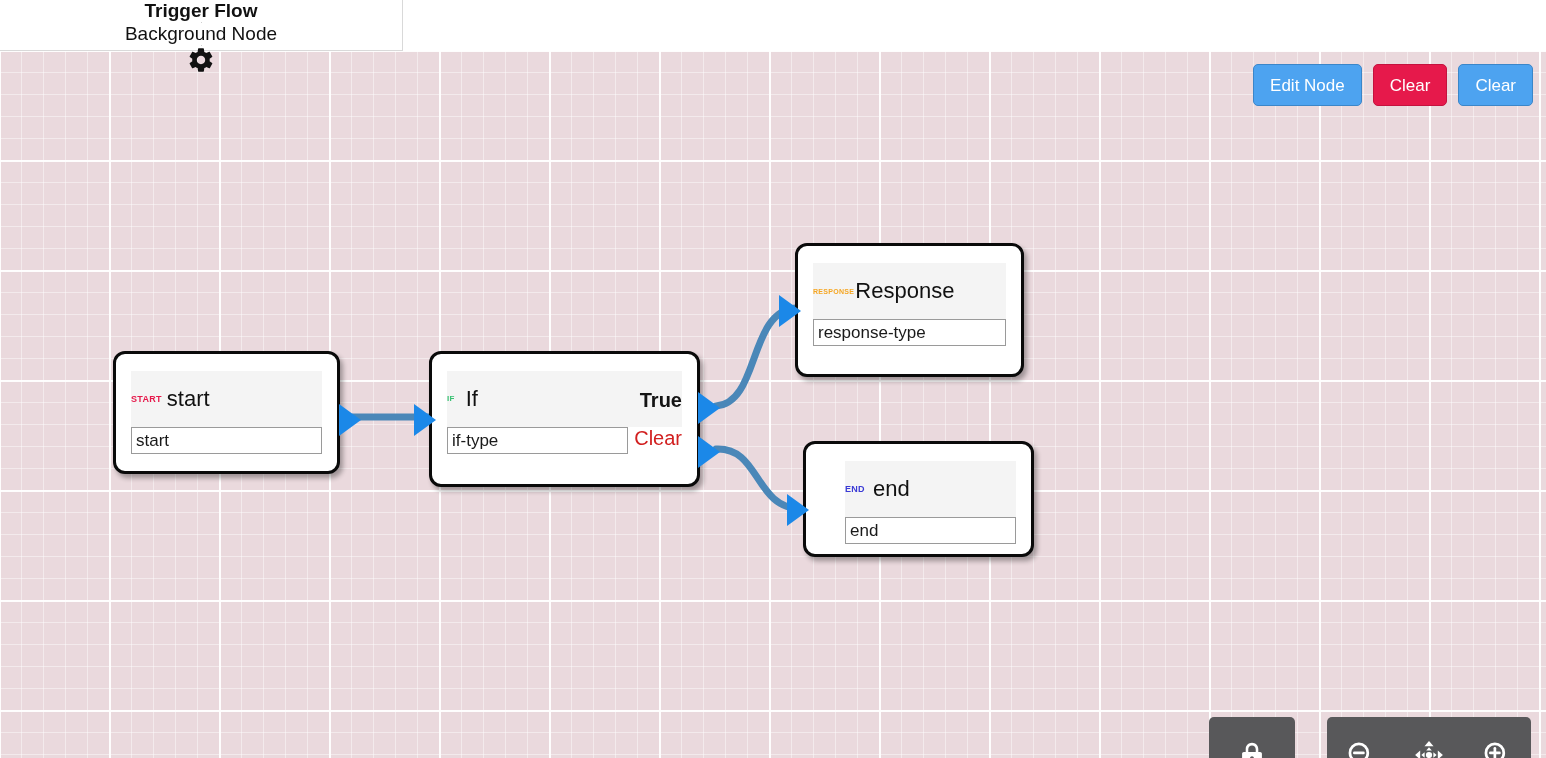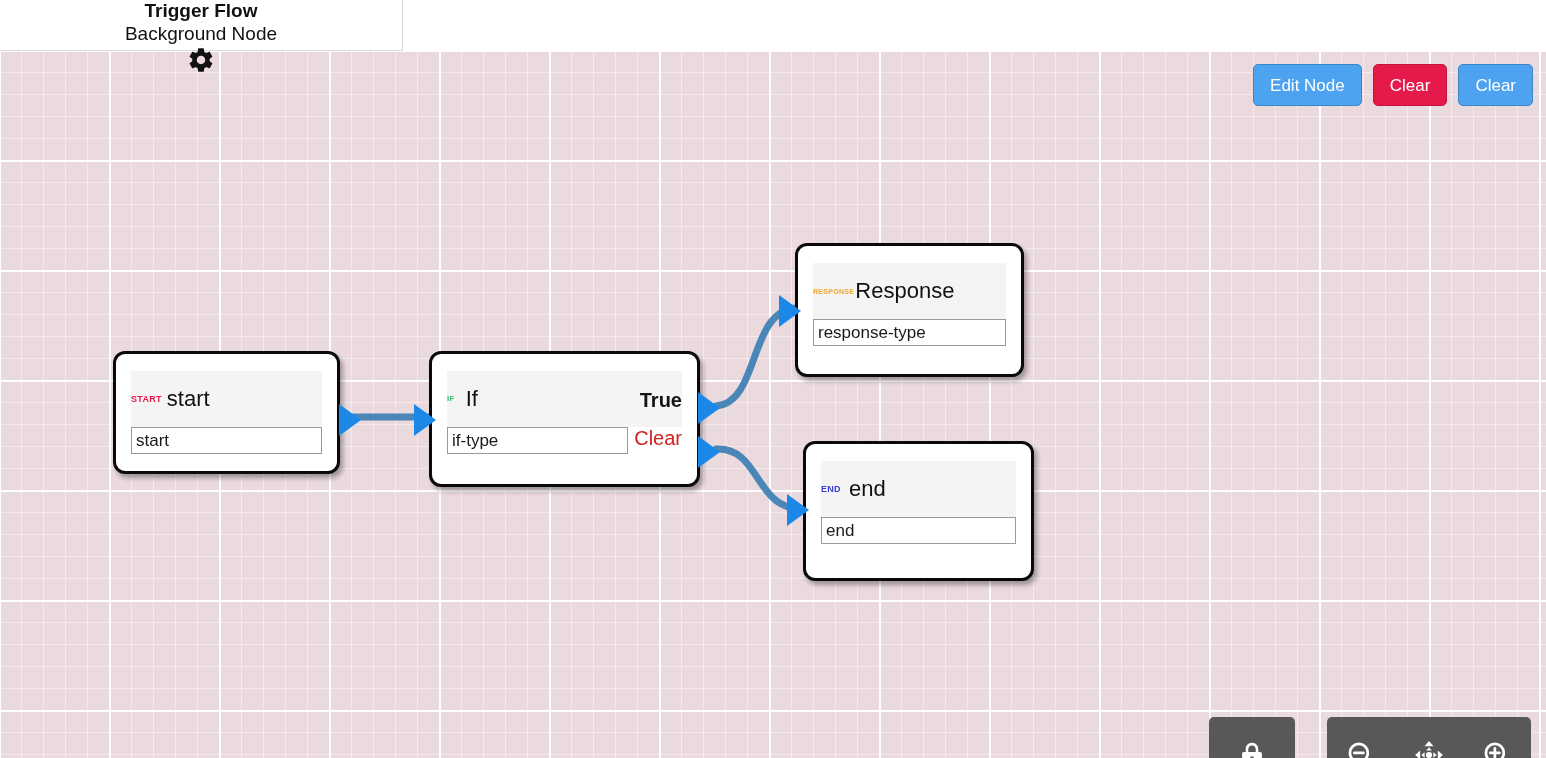--- a/index.html
+++ b/index.html
@@ -283,21 +283,21 @@
       <div class="node-header">
         <span class="badge" style="color:#f5a623; font-size:7px;">RESPONSE</span>
         <span class="node-title" style="margin-left:1px;">Response</span>
       </div>
       <div class="node-body">
         <input class="node-input" type="text" value="response-type" style="">
       </div>
       <div class="port" style="left:-19px; top:49px;"></div>
     </div>
 
-    <div class="node" id="node-end" style="left:803px; top:390px; width:231px; height:140px;">
+    <div class="node" id="node-end" style="left:803px; top:390px; width:231px; height:116px;padding-left:24px;">
       <div class="node-header">
         <span class="badge" style="color:#3b3bd6; font-size:9px;">END</span>
         <span class="node-title" style="margin-left:8px;">end</span>
       </div>
       <div class="node-body">
         <input class="node-input" type="text" value="end" style="">
       </div>
       <div class="port" style="left:-19px; top:50px;"></div>
     </div>
 

